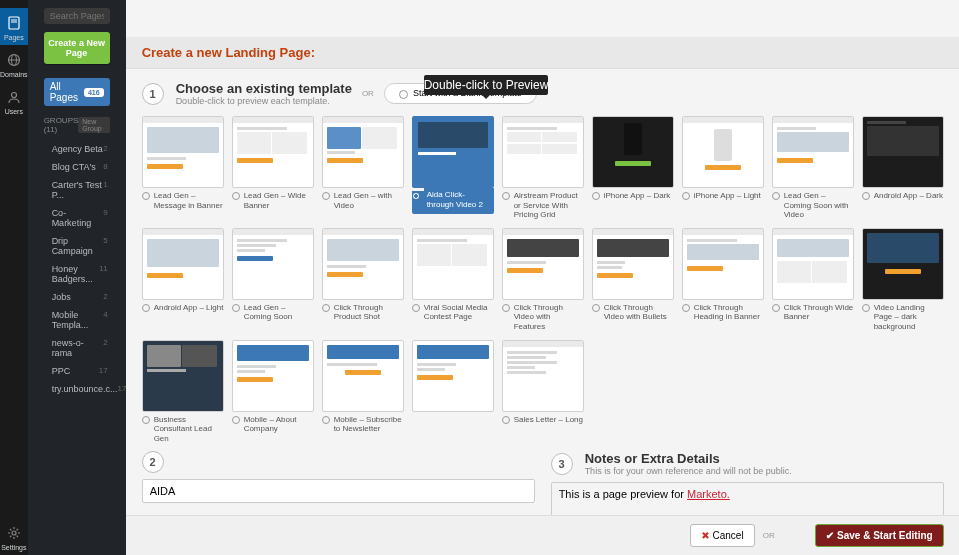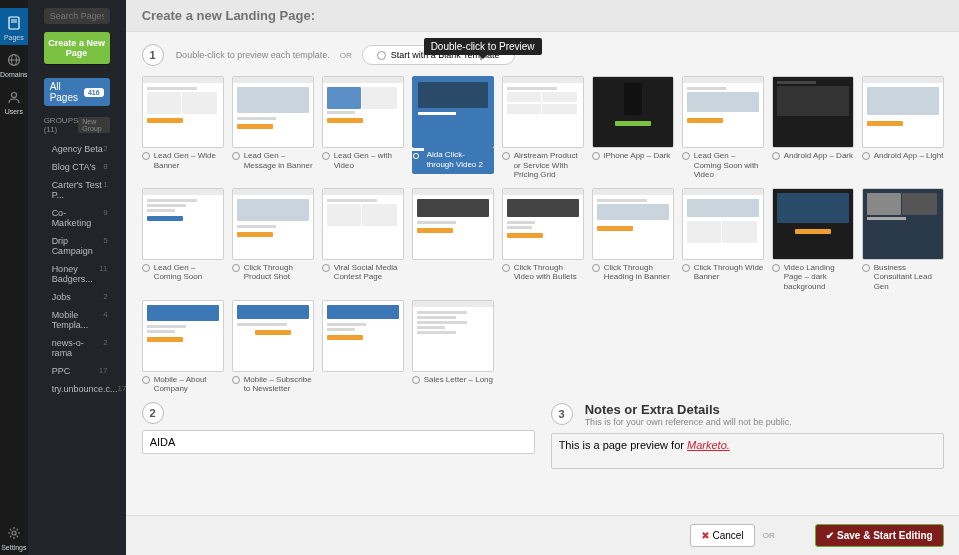--- a/index.html
+++ b/index.html
@@ -20,32 +20,32 @@
 .allpages { background: #3c78b5; color: #fff; padding: 3px 6px; border-radius: 3px; display: flex; justify-content: space-between; align-items: center; margin-bottom: 10px; cursor: pointer; }
 .allpages .ct { background: #fff; color: #3c78b5; font-size: 7px; padding: 1px 4px; border-radius: 3px; font-weight: bold; }
 .groups-row { display: flex; justify-content: space-between; align-items: center; font-size: 8px; color: #888; margin-bottom: 6px; }
 .newgroup { background: #3a3a3a; padding: 1px 4px; border-radius: 2px; font-size: 7px; }
 .side-list { list-style: none; }
 .side-list li { display: flex; justify-content: space-between; padding: 4px 2px 4px 8px; font-size: 9px; color: #b8bcc0; cursor: pointer; }
 .side-list li .n { color: #666; font-size: 8px; }
 
 
 .main { flex: 1; background: #f4f4f4; display: flex; flex-direction: column; position: relative; }
-.main-header { background: #e8e8e8; padding: 8px 16px; font-size: 13px; font-weight: bold; color: #737373; border-bottom: 1px solid #ddd; }
+.main-header { background: #e8e8e8; padding: 8px 16px; font-size: 13px; font-weight: bold; color: #c2410c; border-bottom: 1px solid #ddd; margin-top: 37px; }
 .content { flex: 1; padding: 12px 16px; overflow: auto; }
 
 .step-row { display: flex; align-items: center; margin-bottom: 10px; }
 .stepnum { width: 22px; height: 22px; border: 1px solid #bbb; background: #fff; border-radius: 50%; display: flex; align-items: center; justify-content: center; font-size: 11px; font-weight: bold; color: #555; margin-right: 12px; }
 .step-title { font-size: 13px; font-weight: bold; color: #333; }
 .step-sub { font-size: 9px; color: #888; }
 .or { font-size: 8px; color: #999; margin: 0 10px; text-transform: uppercase; }
 .blank-btn { background: #fff; border: 1px solid #ccc; border-radius: 12px; padding: 4px 14px; font-size: 9px; cursor: pointer; }
 .blank-btn::before { content: ""; display: inline-block; width: 7px; height: 7px; border: 1px solid #999; border-radius: 50%; margin-right: 5px; vertical-align: middle; background: #fff; }
 
-.tooltip { position: absolute; background: #222; color: #fff; font-size: 10px; padding: 3px 7px; border-radius: 2px; }
+.tooltip { position: absolute; background: #222; color: #fff; font-size: 12px; padding: 3px 0; border-radius: 2px; }
 .tooltip::after { content: ""; position: absolute; bottom: -4px; left: 50%; margin-left: -4px; border: 4px solid transparent; border-top-color: #222; border-bottom: none; }
 
 .grid { display: grid; grid-template-columns: repeat(9, 82px); gap: 8px; margin-bottom: 8px; }
 .tmpl { width: 82px; }
 .thumb { width: 82px; height: 72px; background: #fff; border: 1px solid #d0d0d0; border-radius: 2px; overflow: hidden; display: flex; flex-direction: column; margin-bottom: 3px; cursor: pointer; }
 .thumb.dark { background: #1c1c1c; }
 .thumb.sel { border: 2px solid #3c78b5; }
 .thumb .bar { height: 6px; background: #eaeaea; }
 .thumb .body { flex: 1; padding: 4px; display: flex; flex-direction: column; gap: 2px; }
 .row2 { display: flex; gap: 1px; }
@@ -68,21 +68,21 @@
 .tmpl.sel .thumb { border: 3px solid #3c78b5; background: #3c78b5; }
 .tmpl.sel .thumb .body { background: #3c78b5; }
 .tmpl.sel .tname { color: #fff; background: #3c78b5; padding: 2px 3px; border-radius: 0 0 2px 2px; margin-top: -3px; }
 .tmpl.sel .tlabel { background: #3c78b5; padding-bottom: 3px; border-radius: 0 0 2px 2px; }
 
 .bottom-forms { display: flex; gap: 16px; margin-top: 8px; }
 .form-block { flex: 1; }
 .form-head { display: flex; align-items: center; margin-bottom: 6px; }
 .txt-in { width: 100%; border: 1px solid #ccc; padding: 5px 7px; font-size: 11px; border-radius: 2px; }
 .txt-area { width: 100%; border: 1px solid #ccc; padding: 5px 7px; font-size: 11px; border-radius: 2px; height: 36px; resize: none; font-family: inherit; }
-.link { color: #c23; text-decoration: underline; font-style: italic; }
+.link { color: #c23; text-decoration: underline; }
 
 .footer { background: #f0f0f0; border-top: 1px solid #ddd; padding: 8px 16px; display: flex; justify-content: flex-end; align-items: center; gap: 8px; }
 .btn { border: 1px solid #bbb; background: #fff; padding: 5px 10px; border-radius: 3px; font-size: 10px; cursor: pointer; margin-left: 32px; }
 .btn.primary { background: #7f1d1d; color: #fff; border-color: #6aa838; font-weight: bold; }
 .btn .x { color: #c33; margin-right: 3px; }
 .btn .chk { margin-right: 3px; }
 .or2 { font-size: 8px; color: #999; }
 </style>
 </head>
 <body>
@@ -187,57 +187,58 @@
       </li>
     </ul>
 </div>
 
 <div class="main">
   <div class="main-header">Create a new Landing Page:</div>
   <div class="content">
     <div class="step-row" style="position:relative;">
       <div class="stepnum">1</div>
       <div>
+        <div class="step-title">Choose an existing template</div>
         <div class="step-sub">Double-click to preview each template.</div>
       </div>
       <span class="or">OR</span>
       <button class="blank-btn">Start with a Blank Template</button>
       <div class="tooltip" style="left:282px; top:-6px;">Double-click to Preview</div>
     </div>
 
     <div class="grid" id="tmpl-grid">
         <div class="tmpl">
     <div class="thumb  ">
             <div class="bar"></div>
             <div class="body">
+              <div class="hero img"></div>
+              <div class="blk b55"></div>
+              <div class="cta"></div>
+            </div>
+          </div>
+    <div class="tlabel">
+      <span class="radio "></span>
+      <span class="tname">Lead Gen – Message in Banner</span>
+    </div>
+        </div>
+        <div class="tmpl">
+    <div class="thumb  ">
+            <div class="bar"></div>
+            <div class="body">
               <div class="blk b70"></div>
               <div class="row2">
                 <div class="colp"></div>
                 <div class="colp"></div>
               </div>
               <div class="cta"></div>
             </div>
           </div>
     <div class="tlabel">
       <span class="radio "></span>
       <span class="tname">Lead Gen – Wide Banner</span>
-    </div>
-        </div>
-        <div class="tmpl">
-    <div class="thumb  ">
-            <div class="bar"></div>
-            <div class="body">
-              <div class="hero img"></div>
-              <div class="blk b55"></div>
-              <div class="cta"></div>
-            </div>
-          </div>
-    <div class="tlabel">
-      <span class="radio "></span>
-      <span class="tname">Lead Gen – Message in Banner</span>
     </div>
         </div>
         <div class="tmpl">
     <div class="thumb  ">
             <div class="bar"></div>
             <div class="body">
               <div class="row2">
                 <div class="colp blue"></div>
                 <div class="colp"></div>
               </div>
@@ -291,20 +292,33 @@
           </div>
     <div class="tlabel">
       <span class="radio "></span>
       <span class="tname">iPhone App – Dark</span>
     </div>
         </div>
         <div class="tmpl">
     <div class="thumb  ">
             <div class="bar"></div>
             <div class="body">
+              <div class="phone light"></div>
+              <div class="cta" style="margin:0 auto"></div>
+            </div>
+          </div>
+    <div class="tlabel">
+      <span class="radio "></span>
+      <span class="tname">iPhone App – Light</span>
+    </div>
+        </div>
+        <div class="tmpl">
+    <div class="thumb  ">
+            <div class="bar"></div>
+            <div class="body">
               <div class="blk b55"></div>
               <div class="hero img" style="height:20px"></div>
               <div class="cta"></div>
             </div>
           </div>
     <div class="tlabel">
       <span class="radio "></span>
       <span class="tname">Lead Gen – Coming Soon with Video</span>
     </div>
         </div>
@@ -380,20 +394,24 @@
         </div>
         <div class="tmpl">
     <div class="thumb  ">
             <div class="bar"></div>
             <div class="body">
               <div class="hero" style="height:18px"></div>
               <div class="blk b55"></div>
               <div class="cta"></div>
             </div>
           </div>
+    <div class="tlabel">
+      <span class="radio "></span>
+      <span class="tname">Click Through Video with Features</span>
+    </div>
         </div>
         <div class="tmpl">
     <div class="thumb  ">
             <div class="bar"></div>
             <div class="body">
               <div class="hero" style="height:18px"></div>
               <div class="blk b40"></div>
               <div class="blk b35"></div>
               <div class="cta"></div>
             </div>

